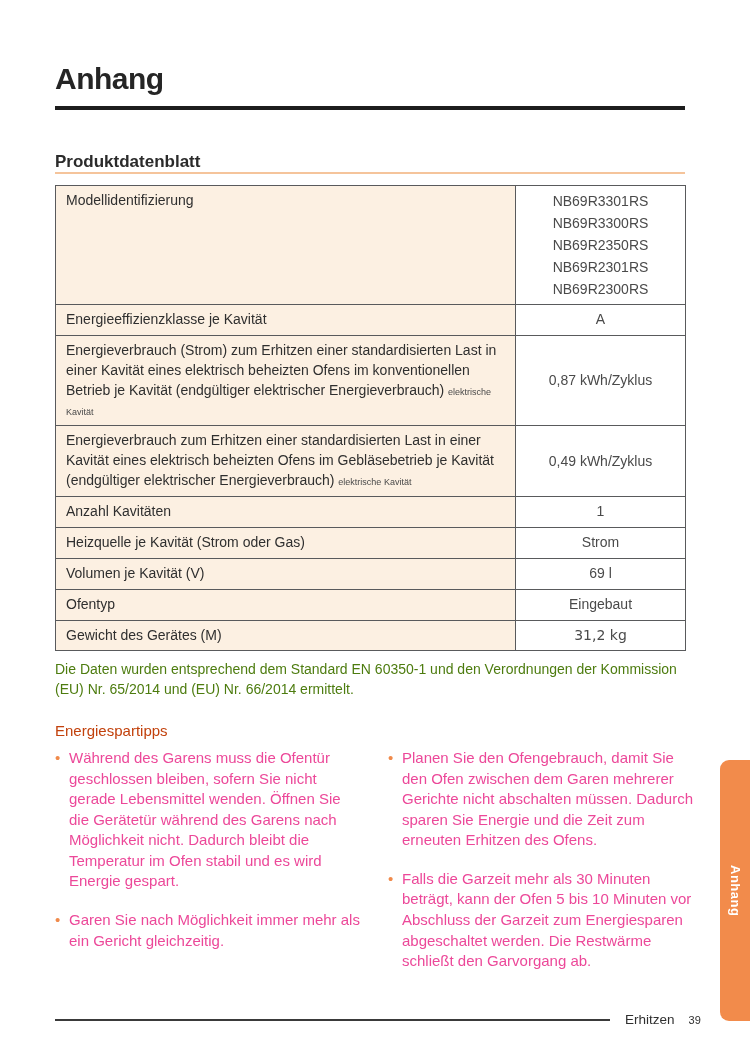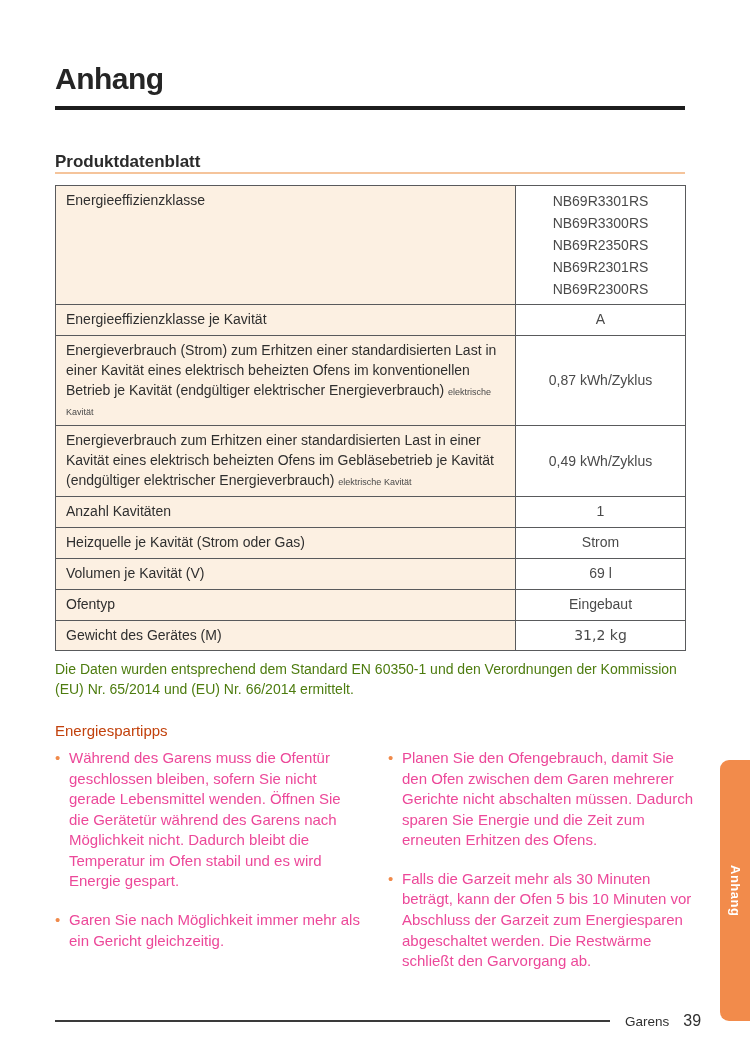--- a/index.html
+++ b/index.html
@@ -104,21 +104,21 @@
   .footer {
     position: absolute;
     left: 55px;
     top: 1012px;
     width: 650px;
     display: flex;
     align-items: center;
   }
   .footer-line { width: 555px; height: 2px; background: #3a3a3a; margin-right: 15px; }
   .footer-language { font-size: 13.5px; color: #2f2f2f; }
-  .footer-page { font-size: 16px; color: #2f2f2f; margin-left: 14px; }
+  .footer-page { font-size: 11px; color: #2f2f2f; margin-left: 14px; }
 
   
   .side-tab {
     position: absolute;
     right: 0;
     top: 760px;
     width: 30px;
     height: 261px;
     background: #f28b4b;
     border-radius: 9px 0 0 9px;
@@ -140,21 +140,21 @@
 <div class="content">
 
   <h1 class="page-title">Anhang</h1>
   <div class="title-rule"></div>
 
   <h2 class="section-title">Produktdatenblatt</h2>
 
   <table class="datasheet">
     <tbody>
       <tr>
-        <td class="label-cell" style="vertical-align:top;">Energieeffizienzklasse</td>
+        <td class="label-cell" style="vertical-align:top;">Modellidentifizierung</td>
         <td class="value-cell">
           <span class="value-line">NB69R3301RS</span>
           <span class="value-line">NB69R3300RS</span>
           <span class="value-line">NB69R2350RS</span>
           <span class="value-line">NB69R2301RS</span>
           <span class="value-line">NB69R2300RS</span>
         </td>
       </tr>
       <tr class="slim">
         <td class="label-cell">Energieeffizienzklasse je Kavität</td>
@@ -213,19 +213,19 @@
         <li>Planen Sie den Ofengebrauch, damit Sie den Ofen zwischen dem Garen mehrerer Gerichte nicht abschalten müssen. Dadurch sparen Sie Energie und die Zeit zum erneuten Erhitzen des Ofens.</li>
         <li>Falls die Garzeit mehr als 30 Minuten beträgt, kann der Ofen 5 bis 10 Minuten vor Abschluss der Garzeit zum Energiesparen abgeschaltet werden. Die Restwärme schließt den Garvorgang ab.</li>
       </ul>
     </div>
   </div>
 
 </div>
 
 <div class="footer">
   <div class="footer-line"></div>
-  <span class="footer-language">Garens</span>
+  <span class="footer-language">Erhitzen</span>
   <span class="footer-page">39</span>
 </div>
 
 <div class="side-tab">
   <span class="side-tab-label">Anhang</span>
 </div>
 
 </body></html>

